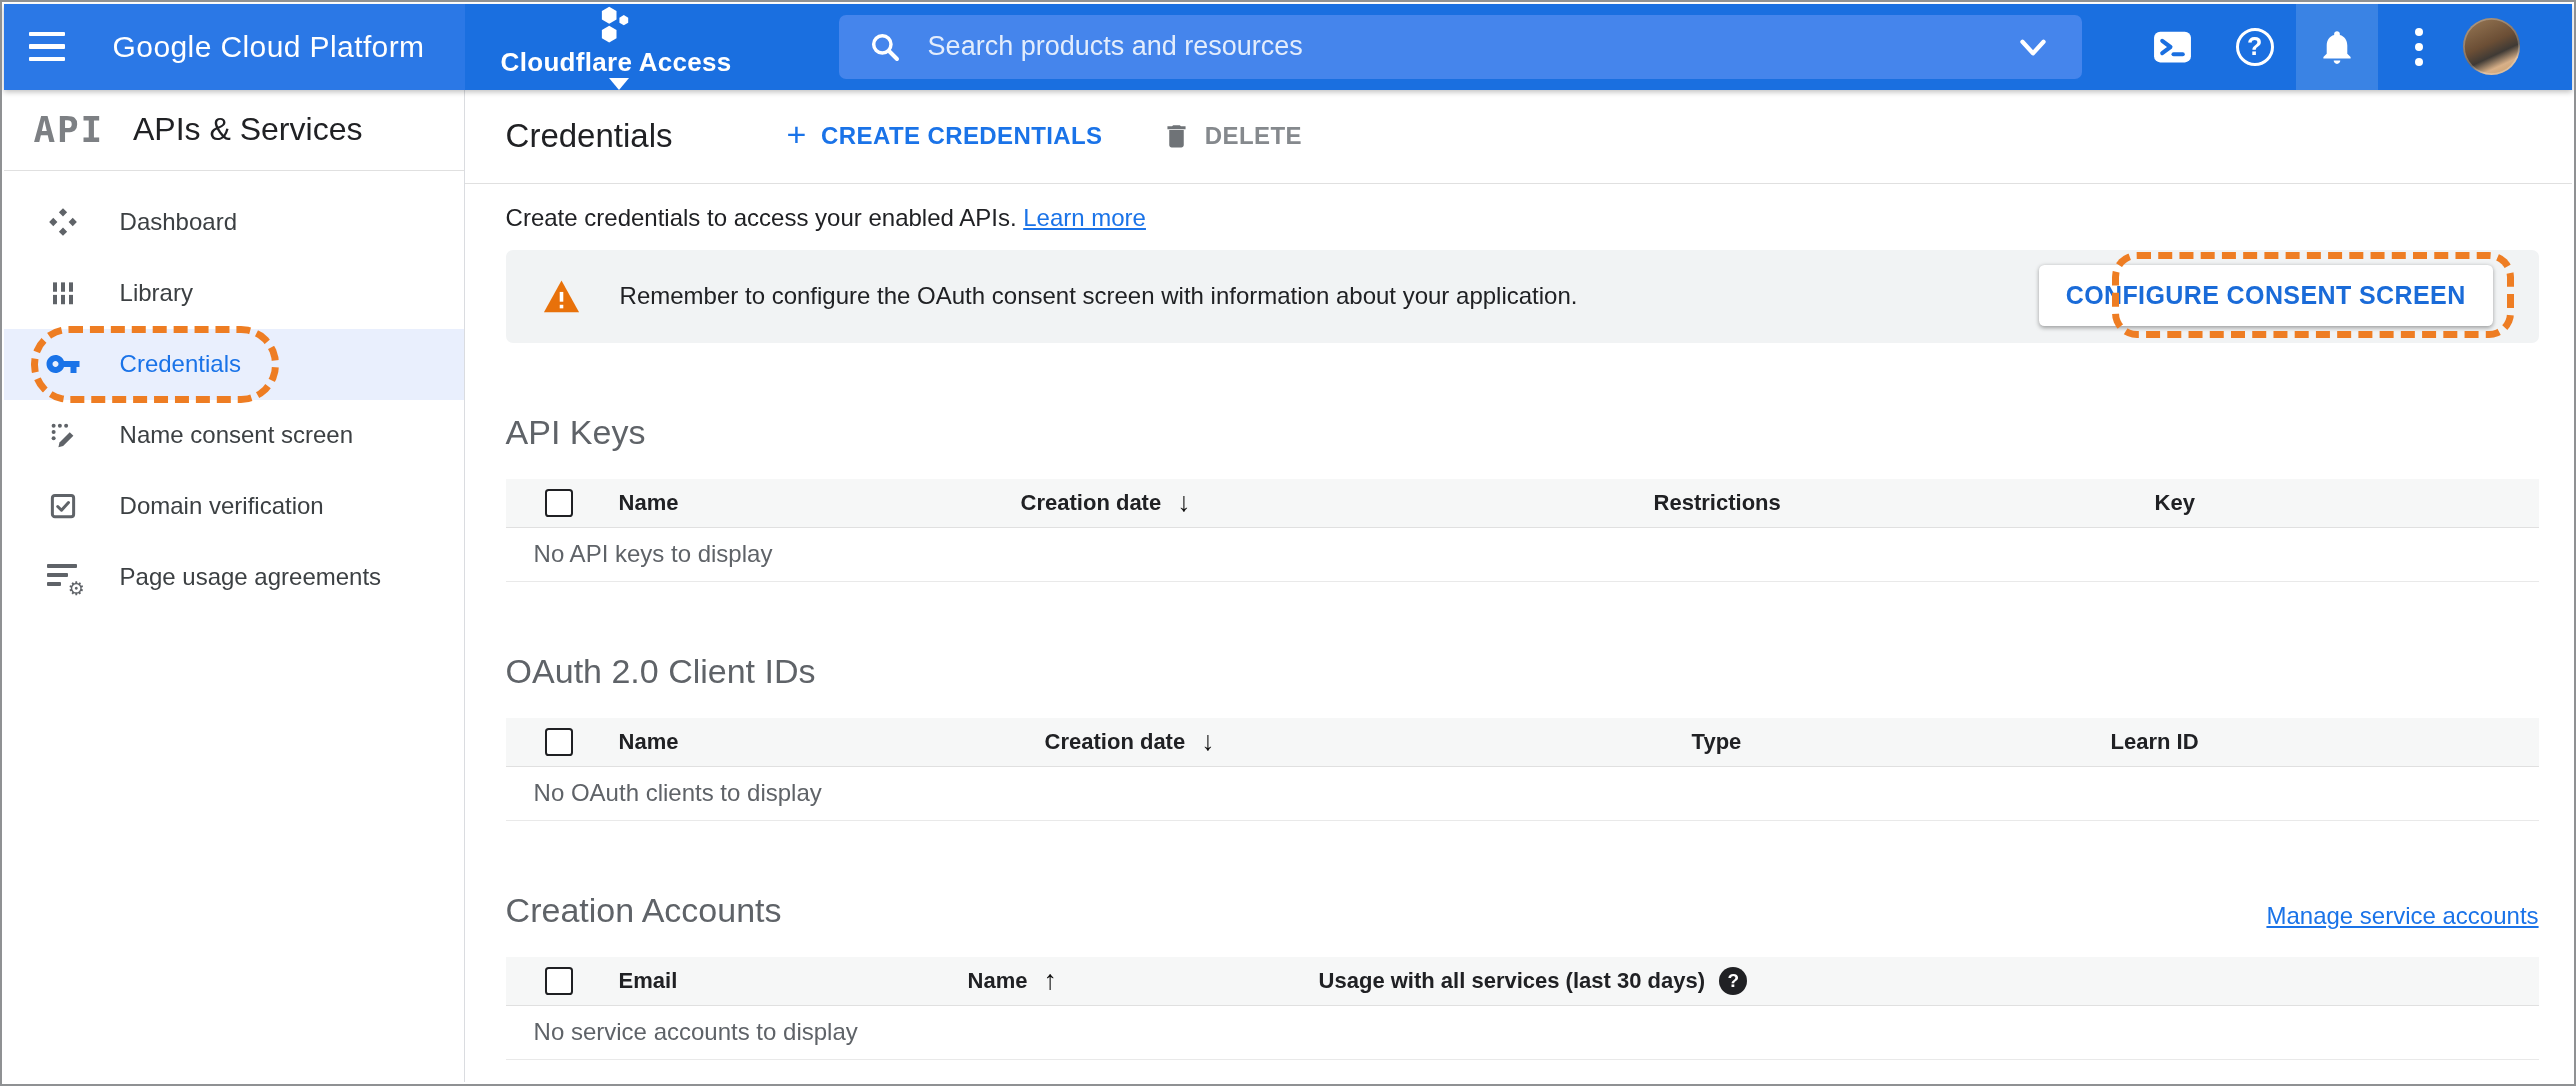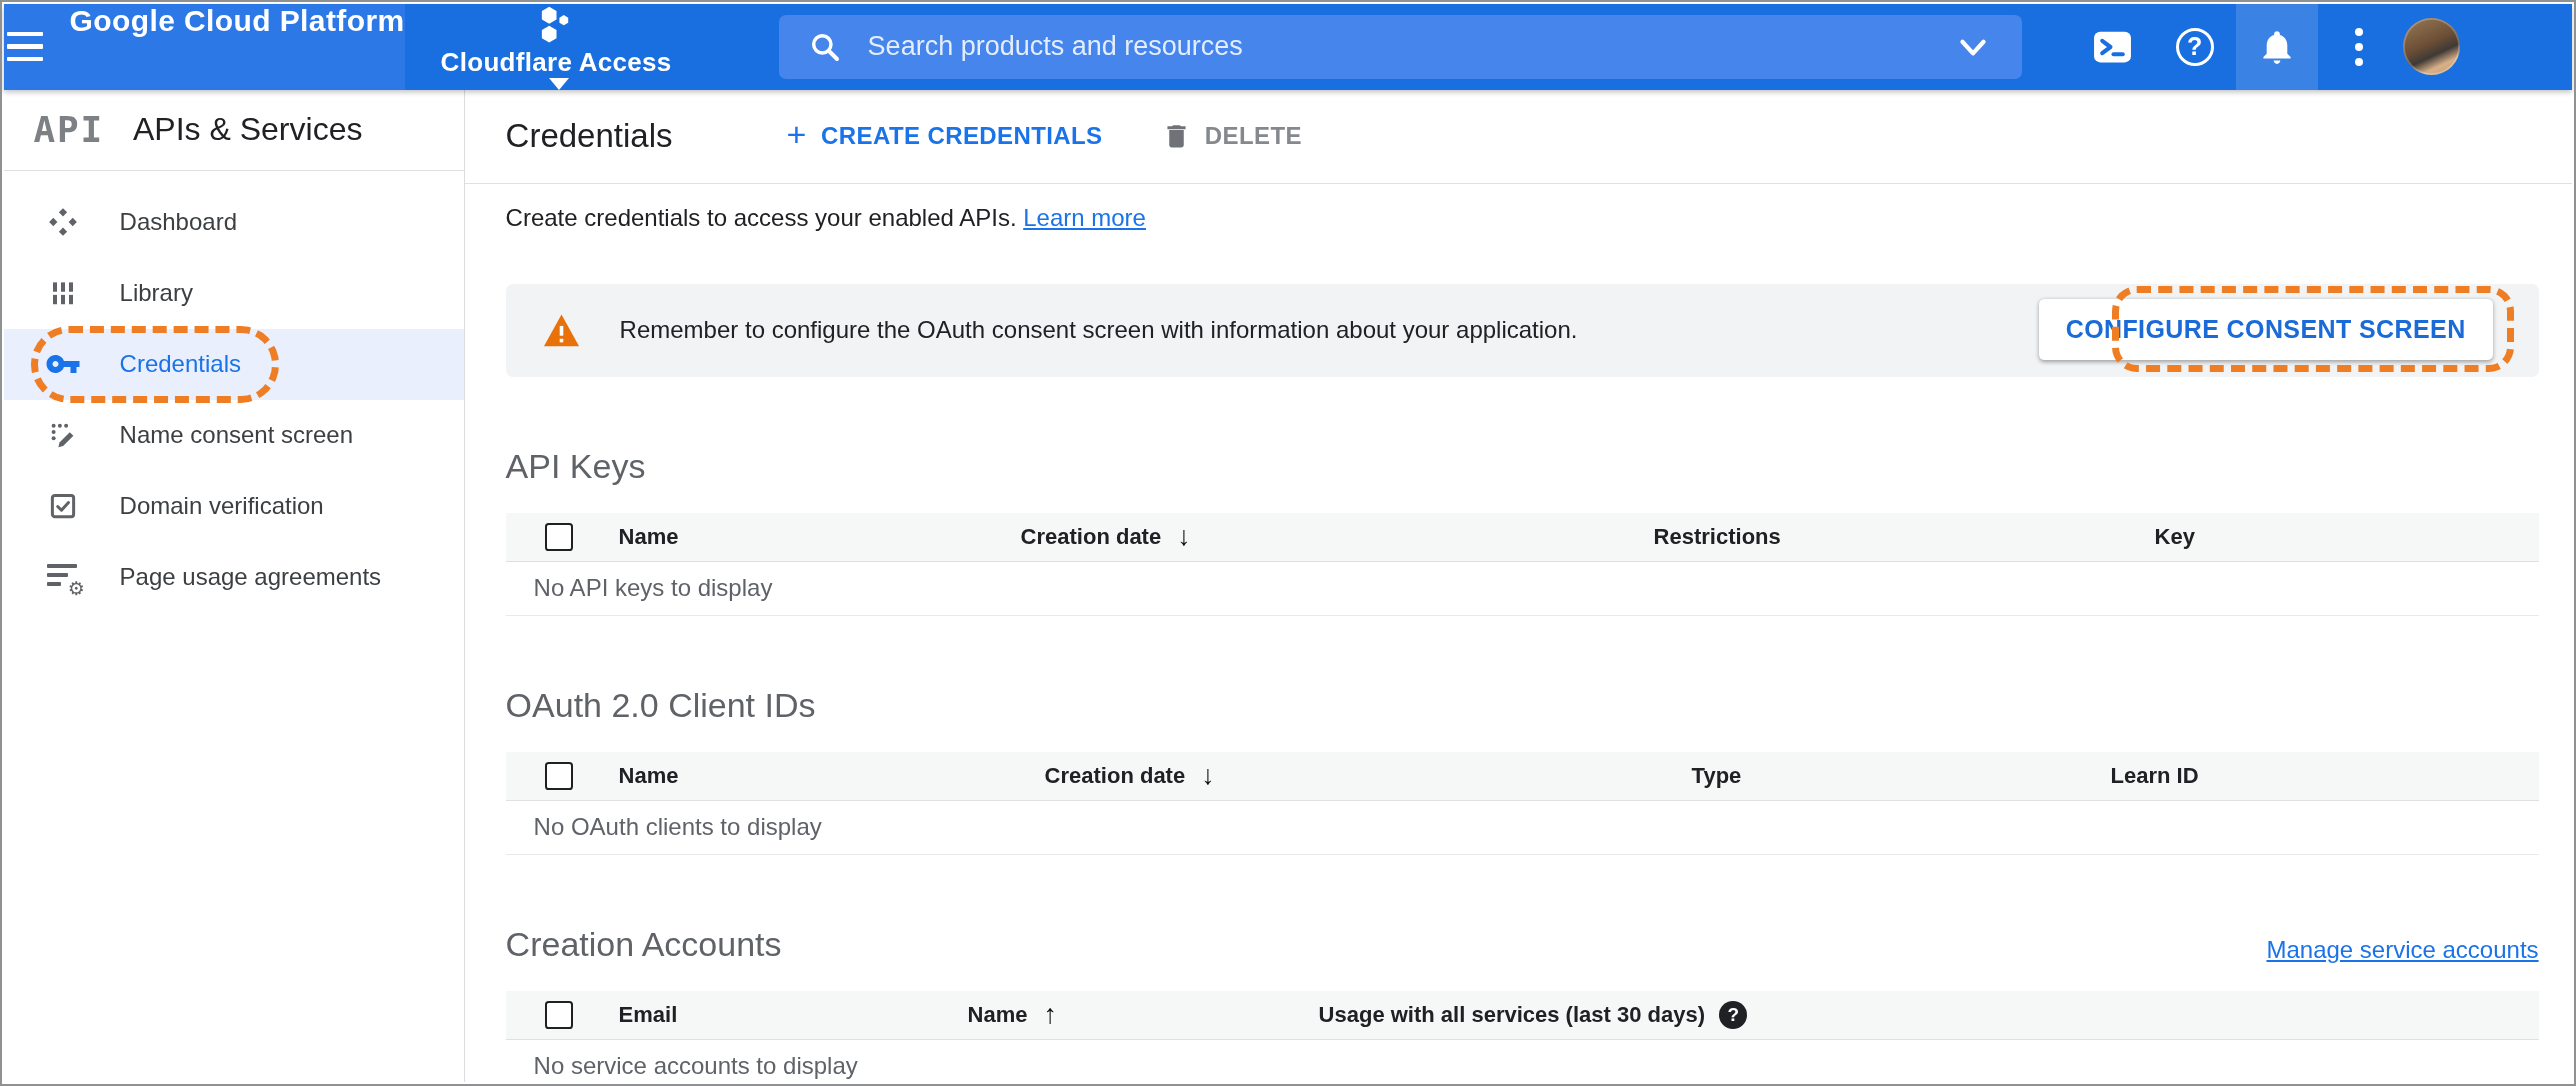--- a/index.html
+++ b/index.html
@@ -4,21 +4,21 @@
 <style>
   * { box-sizing: border-box; margin: 0; padding: 0; }
   html, body { width: 2576px; height: 1086px; overflow: hidden; }
   body { font-family: "Liberation Sans", sans-serif; background: #ffffff; position: relative; }
 
   .frame { position: absolute; inset: 0; border: 2.7px solid #8f9193; pointer-events: none; z-index: 60; }
   .app { position: absolute; inset: 3.6px; display: flex; flex-direction: column; }
 
   
   .topbar { height: 86px; display: flex; flex: none; color: #fff; box-shadow: 0 2.7px 5.4px rgba(0,0,0,.25); position: relative; z-index: 10; }
-  .topbar-left { width: 401px; background: #2b78e6; display: flex; align-items: flex-start; flex: none; font-weight: bold; }
+  .topbar-left { width: 461px; background: #2b78e6; display: flex; align-items: center; flex: none; }
   .topbar-main { flex: 1; background: #1a6fe0; display: flex; align-items: center; }
   .hamburger { width: 86px; height: 86px; background: transparent; border: 0; display: flex; flex-direction: column; align-items: center; justify-content: center; gap: 8px; cursor: pointer; }
   .hamburger i { display: block; width: 36px; height: 4.5px; background: #fff; border-radius: 0.9px; }
   .brand { font-size: 30px; letter-spacing: 0.4px; margin-left: 23px; white-space: nowrap; }
   .project { display: flex; align-items: center; gap: 0; margin-left: 36px; cursor: pointer; flex-direction: column; }
   .project-name { font-size: 26px; font-weight: 700; letter-spacing: 0.3px; }
   .caret-down { width: 0; height: 0; border-left: 10.7px solid transparent; border-right: 10.7px solid transparent; border-top: 12.5px solid #ffffff; margin-left: 5.4px; }
   .searchbox { margin-left: 107px; width: 1243px; height: 64px; background: #4585ec; border-radius: 7.1px; display: flex; align-items: center; padding: 0 30px; }
   .searchbox input { flex: 1; background: transparent; border: 0; outline: none; color: #fff; font-size: 27px; margin-left: 27px; font-family: "Liberation Sans", sans-serif; }
   .searchbox input::placeholder { color: rgba(255,255,255,.85); }
@@ -62,21 +62,21 @@
   .page-title { font-size: 33px; color: #202124; }
   .txt-btn { display: flex; align-items: center; gap: 14.3px; background: transparent; border: 0; cursor: pointer; font-family: "Liberation Sans", sans-serif; font-size: 24px; font-weight: 700; letter-spacing: 0.4px; }
   .create-btn { color: #1a73e8; margin-left: 114px; }
   .create-btn .plus { font-size: 34px; font-weight: 400; line-height: 1; position: relative; top: -1.8px; }
   .delete-btn { color: #85898d; margin-left: 59px; }
 
   .content-scroll { padding: 0 0 0 41px; }
   .intro { margin-top: 20px; font-size: 24px; color: #202124; }
   .link { color: #1a73e8; text-decoration: underline; cursor: pointer; }
 
-  .banner { margin-top: 52px; width: 2033px; height: 93px; background: #f1f3f4; border-radius: 7.1px; display: flex; align-items: center; padding: 0 36px; position: relative; }
+  .banner { margin-top: 18px; width: 2033px; height: 93px; background: #f1f3f4; border-radius: 7.1px; display: flex; align-items: center; padding: 0 36px; position: relative; }
   .banner-msg { font-size: 24px; color: #202124; margin-left: 39px; }
   .consent-btn { position: absolute; right: 46px; top: 15px; height: 61px; padding: 0 27px; background: #fff; border: 0; border-radius: 5.4px; box-shadow: 0 1.8px 4.5px rgba(0,0,0,.35); color: #1a6bd8; font-family: "Liberation Sans", sans-serif; font-size: 25px; font-weight: 700; letter-spacing: 0.4px; cursor: pointer; }
 
   .section { margin-top: 70px; width: 2033px; }
   .section h2 { font-size: 34px; font-weight: 400; color: #5f6368; }
   .section-head-row { display: flex; align-items: flex-end; justify-content: space-between; }
   .section-head-row .link { font-size: 24px; }
 
   .tbl { margin-top: 27px; }
   .tbl-head { display: grid; align-items: center; height: 49px; background: #f6f7f7; border-bottom: 1.8px solid #e0e0e0; font-size: 22px; font-weight: 700; color: #202124; }

